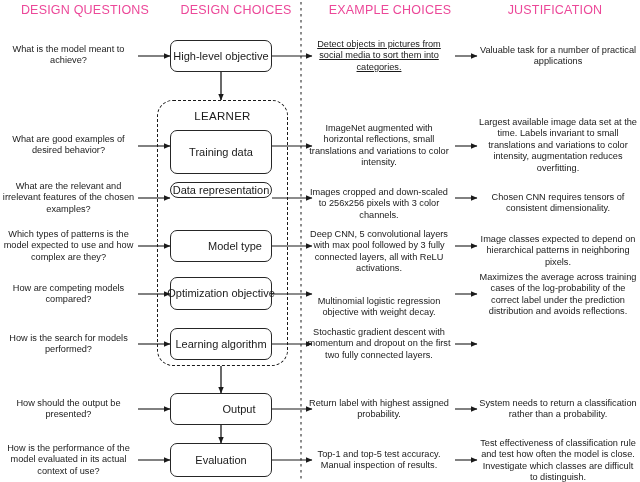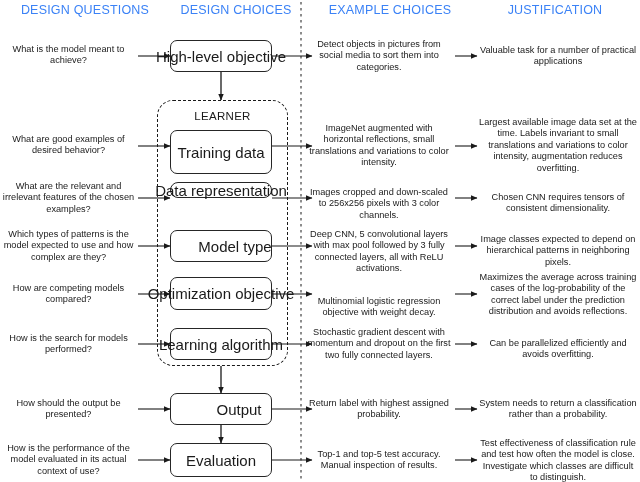--- a/index.html
+++ b/index.html
@@ -23,21 +23,21 @@
     height: 482px;
   }
 
   
   .col-header {
     position: absolute;
     top: 3px;
     font-size: 12.5px;
     letter-spacing: 0.2px;
     text-align: center;
-    color: #3b82f6;
+    color: #ec4899;
     white-space: nowrap;
   }
   #hdr-questions { left: 0px;   width: 170px; }
   #hdr-choices   { left: 168px; width: 136px; }
   #hdr-examples  { left: 305px; width: 170px; }
   #hdr-just      { left: 470px; width: 170px; }
 
   
   .question {
     position: absolute;
@@ -54,21 +54,21 @@
     position: absolute;
     left: 170px;
     width: 102px;
     box-sizing: border-box;
     border: 1.2px solid #262626;
     border-radius: 7px;
     background: #ffffff;
     display: flex;
     align-items: center;
     justify-content: center;
-    font-size: 15px;
+    font-size: 11px;
     line-height: 11px;
     text-align: center;
     color: #1a1a1a;
     white-space: nowrap;
   }
 
   
   #learner-container {
     position: absolute;
     left: 157px;
@@ -173,21 +173,21 @@
   <div class="col-header" id="hdr-questions">DESIGN QUESTIONS</div>
   <div class="col-header" id="hdr-choices">DESIGN CHOICES</div>
   <div class="col-header" id="hdr-examples">EXAMPLE CHOICES</div>
   <div class="col-header" id="hdr-just">JUSTIFICATION</div>
 
   <div id="learner-container"></div>
   <div id="learner-label">LEARNER</div>
 
   <div class="question" style="top:44px;">What is the model meant to achieve?</div>
   <div class="pbox" style="top:40px; height:32px;">High-level objective</div>
-  <div class="example" style="top:39px;">Detect objects in pictures from social media to sort them into categories.</div>
+  <div class="example" style="top:39px;text-decoration:underline;">Detect objects in pictures from social media to sort them into categories.</div>
   <div class="justif" style="top:45px;">Valuable task for a number of practical applications</div>
 
   <div class="question" style="top:134px;">What are good examples of desired behavior?</div>
   <div class="pbox" style="top:130px; height:44px;">Training data</div>
   <div class="example" style="top:123px;">ImageNet augmented with horizontal reflections, small translations and variations to color intensity.</div>
   <div class="justif" style="top:117px;">Largest available image data set at the time. Labels invariant to small translations and variations to color intensity, augmentation reduces overfitting.</div>
 
   <div class="question" style="top:181px;">What are the relevant and irrelevant features of the chosen examples?</div>
   <div class="pbox" style="top:182px; height:16px;border-radius:9px;">Data representation</div>
   <div class="example" style="top:187px;">Images cropped and down-scaled to 256x256 pixels with 3 color channels.</div>
@@ -199,21 +199,20 @@
   <div class="justif" style="top:234px;">Image classes expected to depend on hierarchical patterns in neighboring pixels.</div>
 
   <div class="question" style="top:283px;">How are competing models compared?</div>
   <div class="pbox" style="top:277px; height:33px;">Optimization objective</div>
   <div class="example" style="top:296px;">Multinomial logistic regression objective with weight decay.</div>
   <div class="justif" style="top:272px;">Maximizes the average across training cases of the log-probability of the correct label under the prediction distribution and avoids reflections.</div>
 
   <div class="question" style="top:333px;">How is the search for models performed?</div>
   <div class="pbox" style="top:328px; height:32px;">Learning algorithm</div>
   <div class="example" style="top:327px;">Stochastic gradient descent with momentum and dropout on the first two fully connected layers.</div>
-  <div class="justif" style="top:338px;">Can be parallelized efficiently and avoids overfitting.</div>
 
   <div class="question" style="top:398px;">How should the output be presented?</div>
   <div class="pbox" style="top:393px; height:32px;padding-left:36px;">Output</div>
   <div class="example" style="top:398px;">Return label with highest assigned probability.</div>
   <div class="justif" style="top:398px;">System needs to return a classification rather than a probability.</div>
 
   <div class="question" style="top:443px;">How is the performance of the model evaluated in its actual context of use?</div>
   <div class="pbox" style="top:443px; height:34px;">Evaluation</div>
   <div class="example" style="top:449px;">Top-1 and top-5 test accuracy. Manual inspection of results.</div>
   <div class="justif" style="top:438px;">Test effectiveness of classification rule and test how often the model is close. Investigate which classes are difficult to distinguish.</div>

